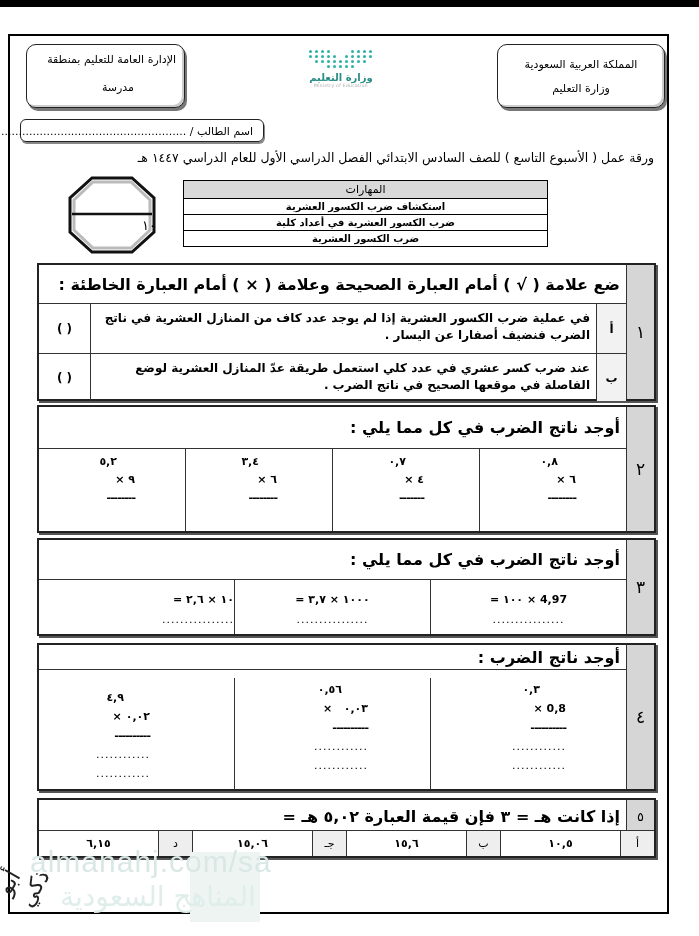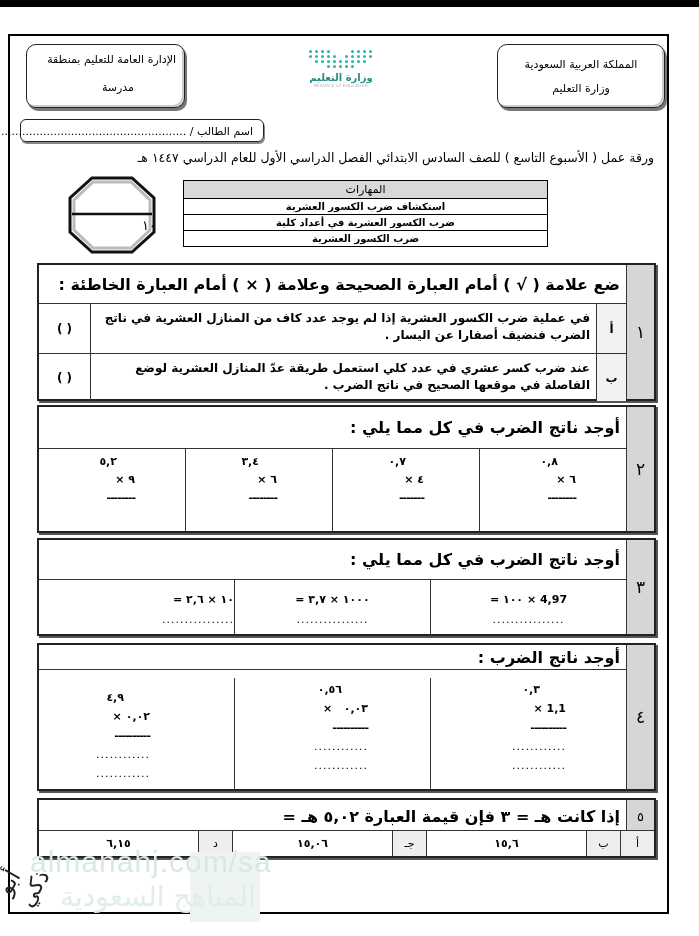--- a/index.html
+++ b/index.html
@@ -238,21 +238,21 @@
 </div>
 
 <div class="q" style="left:37px; top:643px; width:619px; height:148px;">
   <div class="qnum">٤</div>
   <div class="qbody">
     <div class="qhead" style="height:25px;">أوجد ناتج الضرب :</div>
     <div class="cells" style="top:33px;">
       <div class="cell">
         <div class="mult" style="right:60px; top:2px; line-height:19px;">
           <span style="display:block; padding-right:26px;">٠,٣</span>
-          <span style="display:block;"><span class="x">×</span> <span>1,1</span></span>
+          <span style="display:block;"><span class="x">×</span> <span>0,8</span></span>
           <span class="dash">----------</span>
           <span class="dots-line">............</span>
           <span class="dots-line">............</span>
         </div>
       </div>
       <div class="cell">
         <div class="mult" style="right:62px; top:2px; line-height:19px;">
           <span style="display:block; padding-right:26px;">٠,٥٦</span>
           <span style="display:block;"><span class="x">×</span> &nbsp;&nbsp;<span>٠,٠٣</span></span>
           <span class="dash">----------</span>
@@ -273,20 +273,21 @@
   </div>
 </div>
 
 <div class="q" style="left:37px; top:798px; width:619px; height:60px;">
   <div class="qnum" style="height:32px; bottom:auto; font-size:13px;">٥</div>
   <div class="qbody" style="bottom:26px;text-align:center;">
     <div class="qhead" style="height:32px; border-bottom:none;">إذا كانت هـ = ٣ فإن قيمة العبارة  ٥,٠٢ هـ  =</div>
   </div>
   <div class="q5-options">
     <div class="opt-letter">أ</div>
+    <div class="opt-val">١٠,٥</div>
     <div class="opt-letter">ب</div>
     <div class="opt-val">١٥,٦</div>
     <div class="opt-letter">جـ</div>
     <div class="opt-val">١٥,٠٦</div>
     <div class="opt-letter">د</div>
     <div class="opt-val">٦,١٥</div>
   </div>
 </div>
 
 <div class="wm-sq" style="left:190px; top:852px; width:70px; height:70px;"></div>

